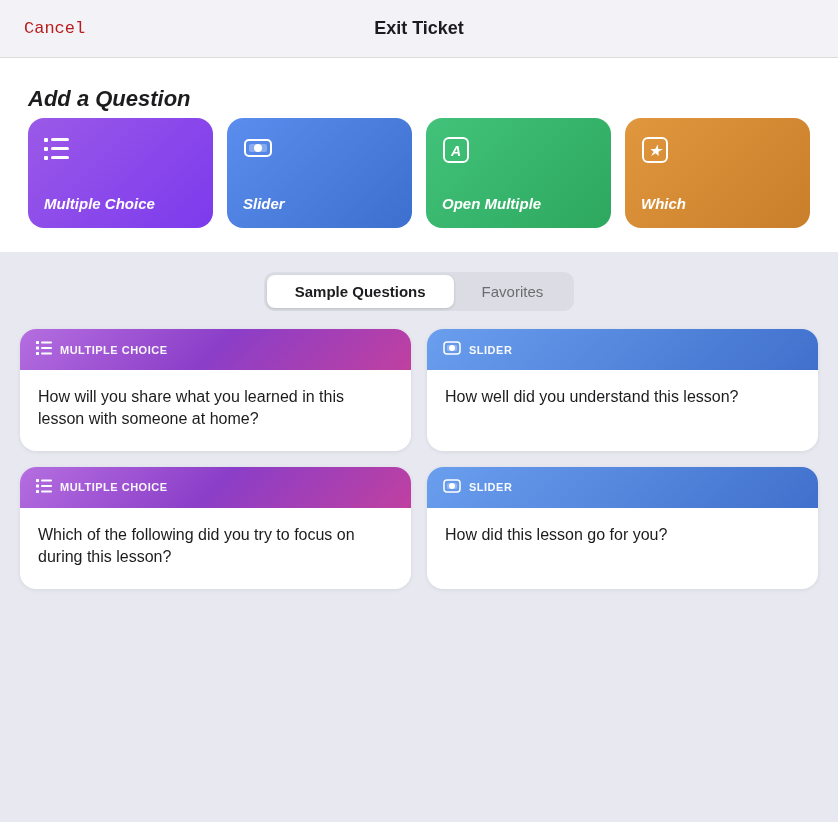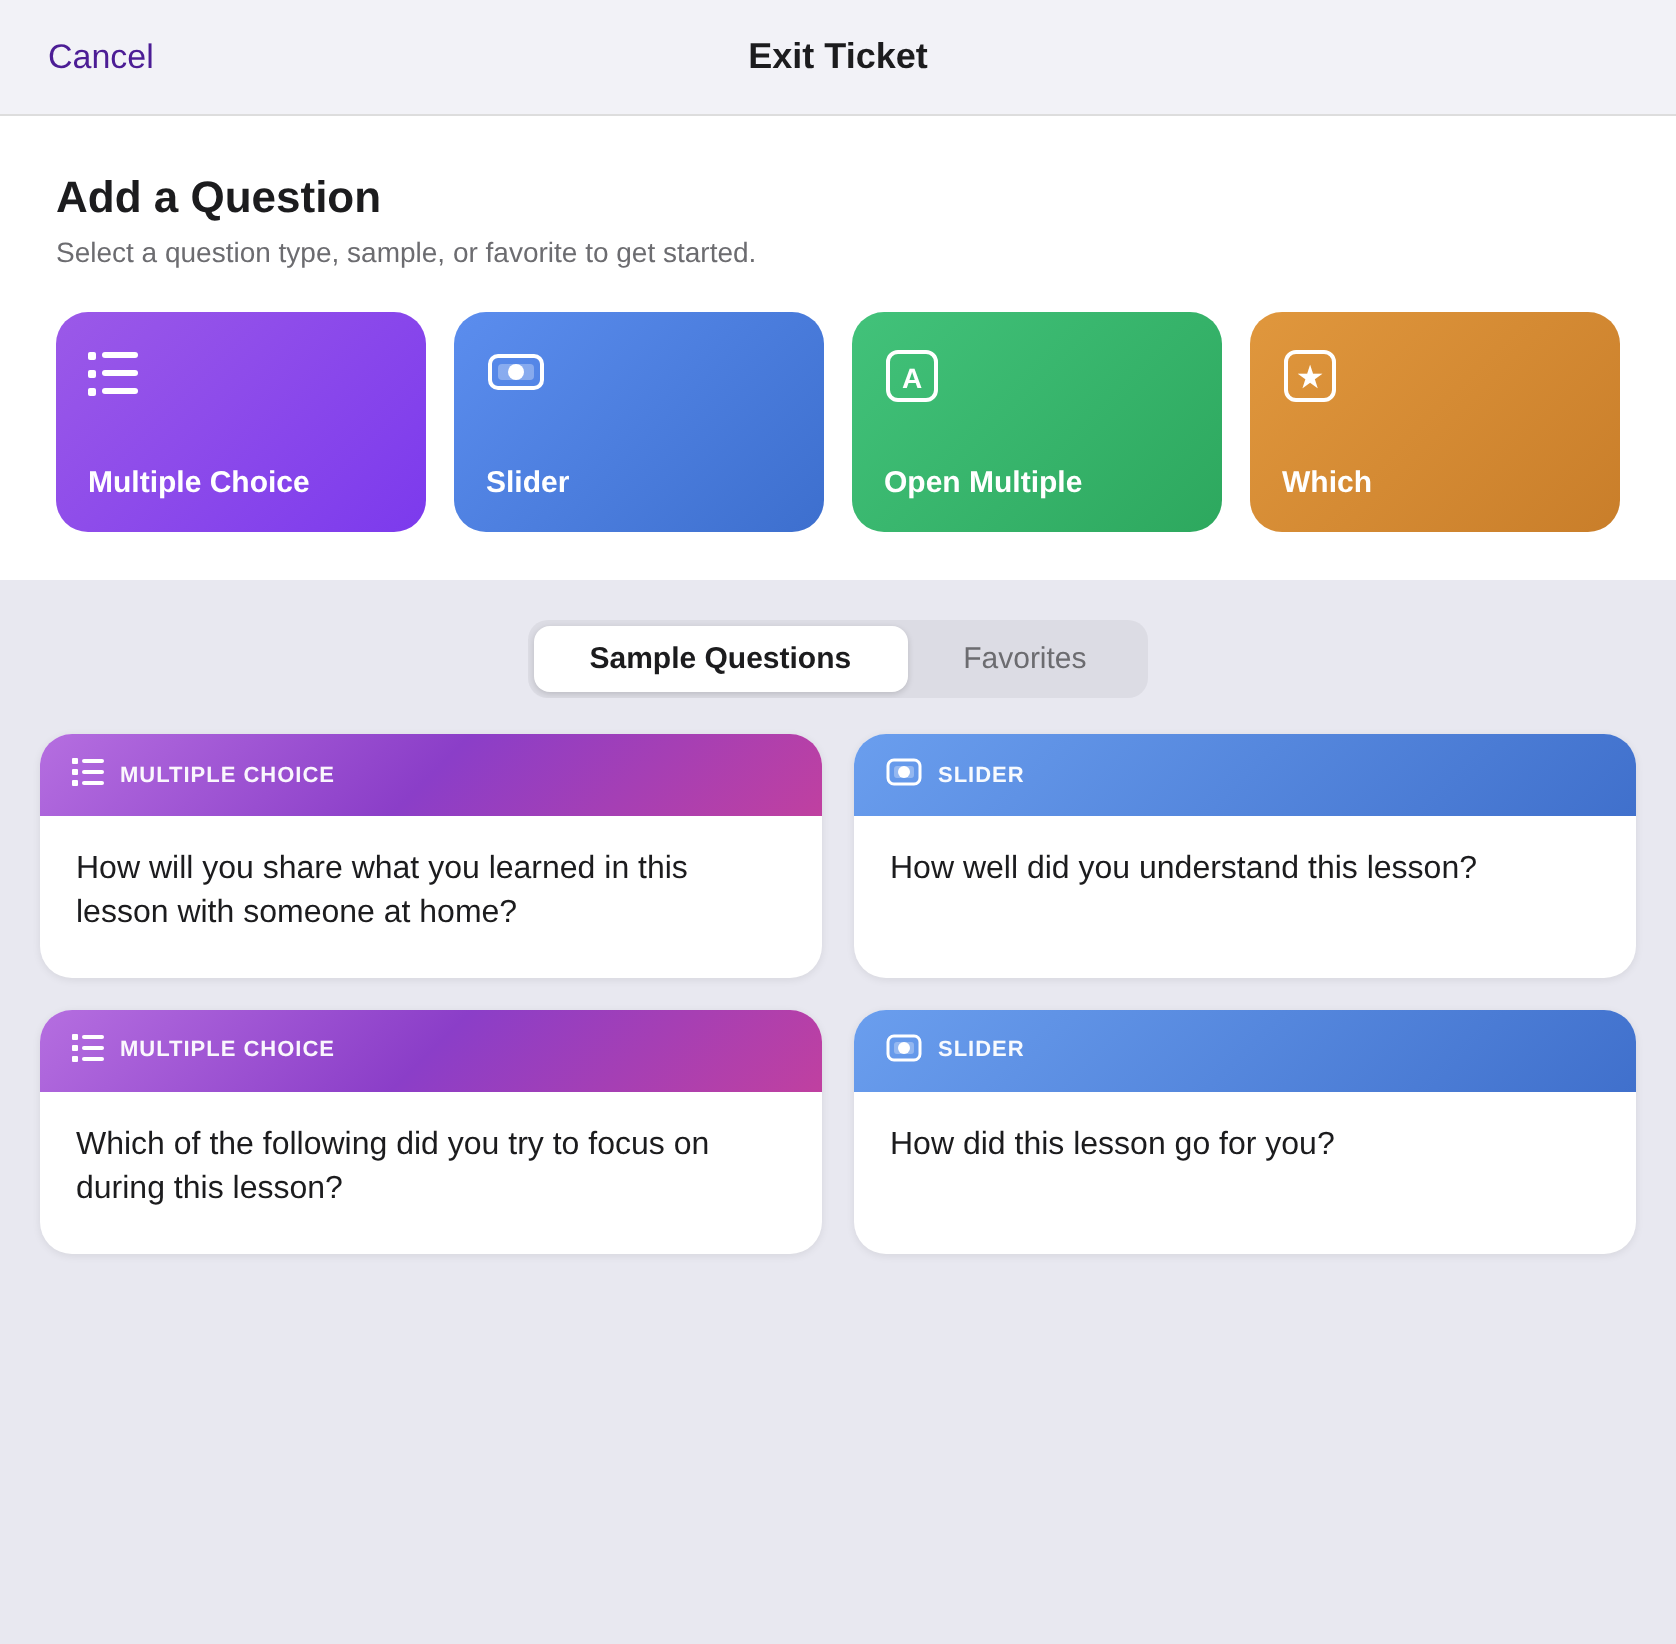--- a/index.html
+++ b/index.html
@@ -18,37 +18,39 @@
       display: flex;
       align-items: center;
       justify-content: center;
       padding: 18px 24px;
       position: relative;
       border-bottom: 1px solid #ddd;
     }
     .header-cancel {
       position: absolute;
       left: 24px;
-      color: #4c1d95;
+      color: #b91c1c;
       font-size: 17px;
       cursor: pointer;
       background: none;
       border: none;
+      font-family: Liberation Mono, monospace;
     }
     .header-title {
       font-size: 18px;
       font-weight: 700;
       color: #1c1c1e;
       text-align: center;
     }
 
     
     .main-content {
       background: #fff;
       padding: 28px 28px 24px;
+      font-style: italic;
     }
     .add-question-title {
       font-size: 22px;
       font-weight: 700;
       color: #1c1c1e;
       margin-bottom: 6px;
     }
     .add-question-subtitle {
       font-size: 14px;
       color: #6c6c70;
@@ -178,21 +180,20 @@
 </head>
 <body>
 
 <div class="header">
   <button class="header-cancel">Cancel</button>
   <span class="header-title">Exit Ticket</span>
 </div>
 
 <div class="main-content">
   <div class="add-question-title">Add a Question</div>
-  <div class="add-question-subtitle">Select a question type, sample, or favorite to get started.</div>
 
   <div class="question-types">
     <div class="question-type-card multiple-choice">
       <div class="card-icon">
         <svg width="28" height="22" viewBox="0 0 28 22" fill="none">
           <rect x="0" y="0" width="4" height="4" rx="1" fill="white"></rect>
           <rect x="7" y="0" width="18" height="3" rx="1.5" fill="white"></rect>
           <rect x="0" y="9" width="4" height="4" rx="1" fill="white"></rect>
           <rect x="7" y="9" width="18" height="3" rx="1.5" fill="white"></rect>
           <rect x="0" y="18" width="4" height="4" rx="1" fill="white"></rect>

